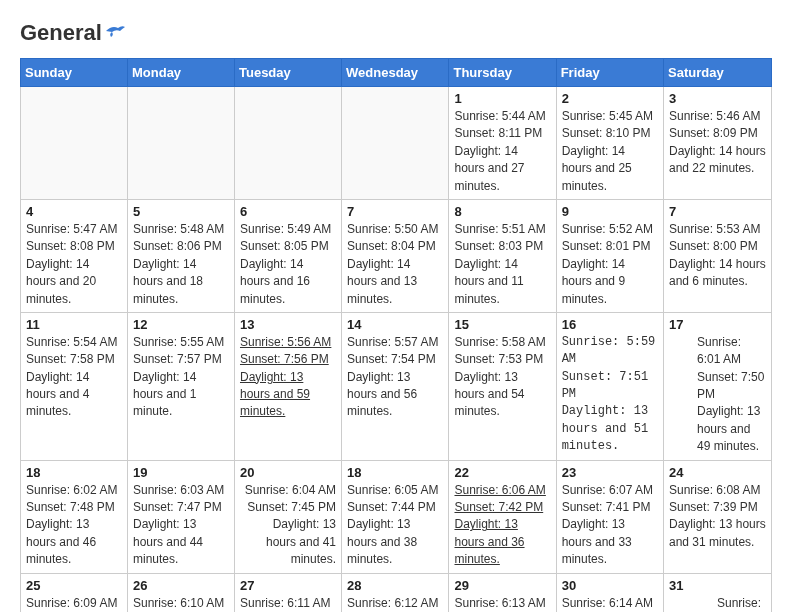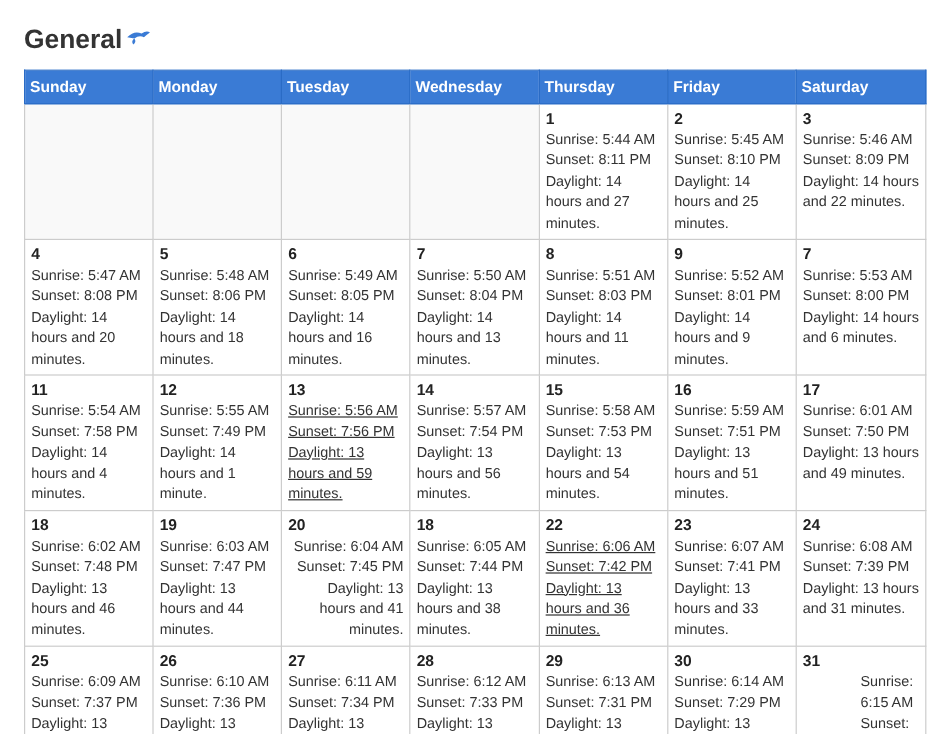--- a/index.html
+++ b/index.html
@@ -180,21 +180,21 @@
       <tr class="week-row">
         <td>
           <div class="day-number">11</div>
           <div class="day-info" style="white-space: pre-line;">Sunrise: 5:54 AM
 Sunset: 7:58 PM
 Daylight: 14 hours and 4 minutes.</div>
         </td>
         <td>
           <div class="day-number">12</div>
           <div class="day-info" style="white-space: pre-line;">Sunrise: 5:55 AM
-Sunset: 7:49 PM
+Sunset: 7:57 PM
 Daylight: 14 hours and 1 minute.</div>
         </td>
         <td>
           <div class="day-number">13</div>
           <div class="day-info" style="white-space: pre-line; text-decoration: underline;">Sunrise: 5:56 AM
 Sunset: 7:56 PM
 Daylight: 13 hours and 59 minutes.</div>
         </td>
         <td>
           <div class="day-number">14</div>
@@ -203,27 +203,27 @@
 Daylight: 13 hours and 56 minutes.</div>
         </td>
         <td>
           <div class="day-number">15</div>
           <div class="day-info" style="white-space: pre-line;">Sunrise: 5:58 AM
 Sunset: 7:53 PM
 Daylight: 13 hours and 54 minutes.</div>
         </td>
         <td>
           <div class="day-number">16</div>
-          <div class="day-info" style="white-space: pre-line;">Sunrise: 5:59 AM
+          <div class="day-info" style="white-space: pre-line; font-family: Liberation Mono, monospace;">Sunrise: 5:59 AM
 Sunset: 7:51 PM
 Daylight: 13 hours and 51 minutes.</div>
         </td>
         <td>
           <div class="day-number">17</div>
-          <div class="day-info" style="white-space: pre-line;">Sunrise: 6:01 AM
+          <div class="day-info" style="white-space: pre-line; margin-left: 28px;">Sunrise: 6:01 AM
 Sunset: 7:50 PM
 Daylight: 13 hours and 49 minutes.</div>
         </td>
       </tr>
       <tr class="week-row">
         <td>
           <div class="day-number">18</div>
           <div class="day-info" style="white-space: pre-line;">Sunrise: 6:02 AM
 Sunset: 7:48 PM
 Daylight: 13 hours and 46 minutes.</div>

